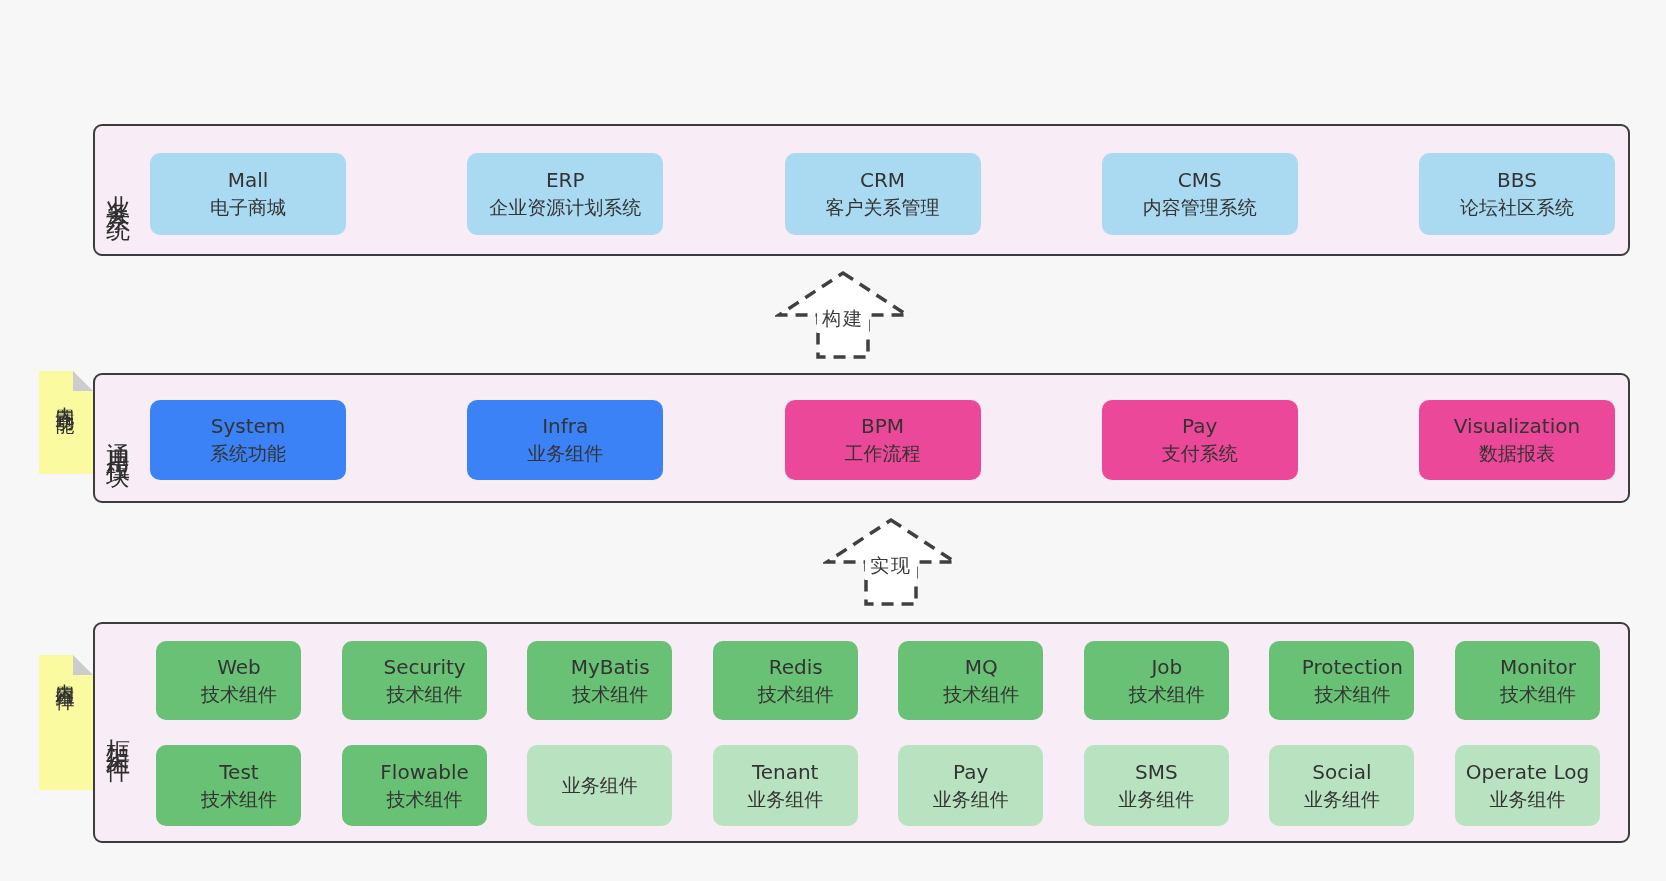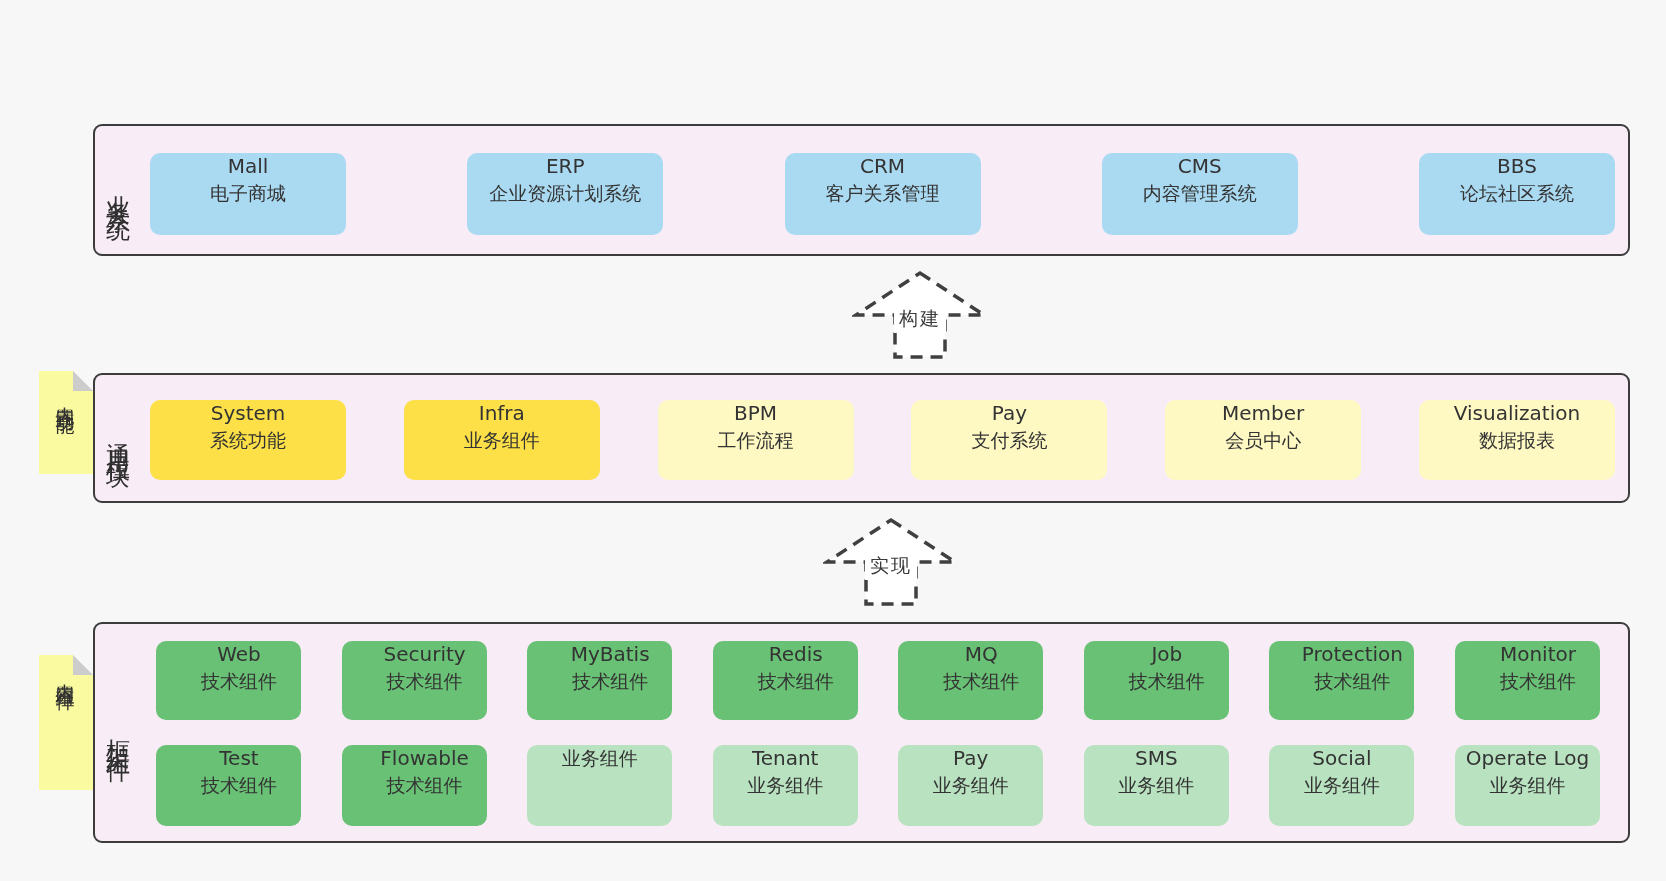--- a/index.html
+++ b/index.html
@@ -10,27 +10,27 @@
   .panel{position:absolute;box-sizing:border-box;background:#f8edf6;
          border:2px solid #3c3c3c;border-radius:9px;}
   .panel-label{position:absolute;left:2px;top:0;bottom:0;width:42px;
          display:flex;align-items:center;justify-content:center;
          writing-mode:vertical-rl;text-orientation:upright;
          font-size:24px;letter-spacing:7px;color:#2f2f2f;}
   .row{position:absolute;display:flex;justify-content:space-between;}
 
   
   .box{box-sizing:border-box;border-radius:10px;display:flex;flex-direction:column;
-       align-items:center;justify-content:flex-start;text-align:center;
+       align-items:center;justify-content:center;text-align:center;
        color:#333;line-height:27px;}
   .box-name{font-size:20px;}
   .box-desc{font-size:19px;}
   .blue{background:#aadaf2;}
-  .red{background:#fde047;}
-  .pink{background:#fef9c3;}
+  .red{background:#3b82f6;}
+  .pink{background:#ec4899;}
   .green{background:#69c175;padding-left:21px;}
   .green-light{background:#b9e3c0;}
   .w6{width:196px;}
   .w8{width:145px;}
 
   
   .arrow{position:absolute;width:136px;height:92px;}
   .arrow svg{position:absolute;left:0;top:0;}
   .arrow-label{position:absolute;left:50%;top:36px;transform:translateX(-50%);
        background:#ffffff;padding:1px 5px;font-size:19px;letter-spacing:2px;
@@ -79,21 +79,21 @@
         <div class="box-name">CMS</div>
         <div class="box-desc">内容管理系统</div>
       </div>
       <div class="box blue w6">
         <div class="box-name">BBS</div>
         <div class="box-desc">论坛社区系统</div>
       </div>
     </div>
   </section>
 
-  <div class="arrow" style="left:852px;top:269px;">
+  <div class="arrow" style="left:775px;top:269px;">
     <svg width="136" height="92" viewBox="0 0 136 92">
       <polygon points="68,4 132,46 93,46 93,88 43,88 43,46 4,46" fill="#ffffff" stroke="#404040" stroke-width="3.5" stroke-dasharray="12,8" stroke-linejoin="miter"></polygon>
     </svg>
     <div class="arrow-label">构建</div>
   </div>
 
   <section class="panel" style="left:93px;top:373px;width:1537px;height:130px;">
     <div class="panel-label">通用模块</div>
     <div class="row" style="left:55px;right:13px;top:25px;height:80px;">
       <div class="box red w6">
@@ -106,24 +106,20 @@
       </div>
       <div class="box pink w6">
         <div class="box-name">BPM</div>
         <div class="box-desc">工作流程</div>
       </div>
       <div class="box pink w6">
         <div class="box-name">Pay</div>
         <div class="box-desc">支付系统</div>
       </div>
       <div class="box pink w6">
-        <div class="box-name">Member</div>
-        <div class="box-desc">会员中心</div>
-      </div>
-      <div class="box pink w6">
         <div class="box-name">Visualization</div>
         <div class="box-desc">数据报表</div>
       </div>
     </div>
   </section>
 
   <div class="arrow" style="left:823px;top:516px;">
     <svg width="136" height="92" viewBox="0 0 136 92">
       <polygon points="68,4 132,46 93,46 93,88 43,88 43,46 4,46" fill="#ffffff" stroke="#404040" stroke-width="3.5" stroke-dasharray="12,8" stroke-linejoin="miter"></polygon>
     </svg>

